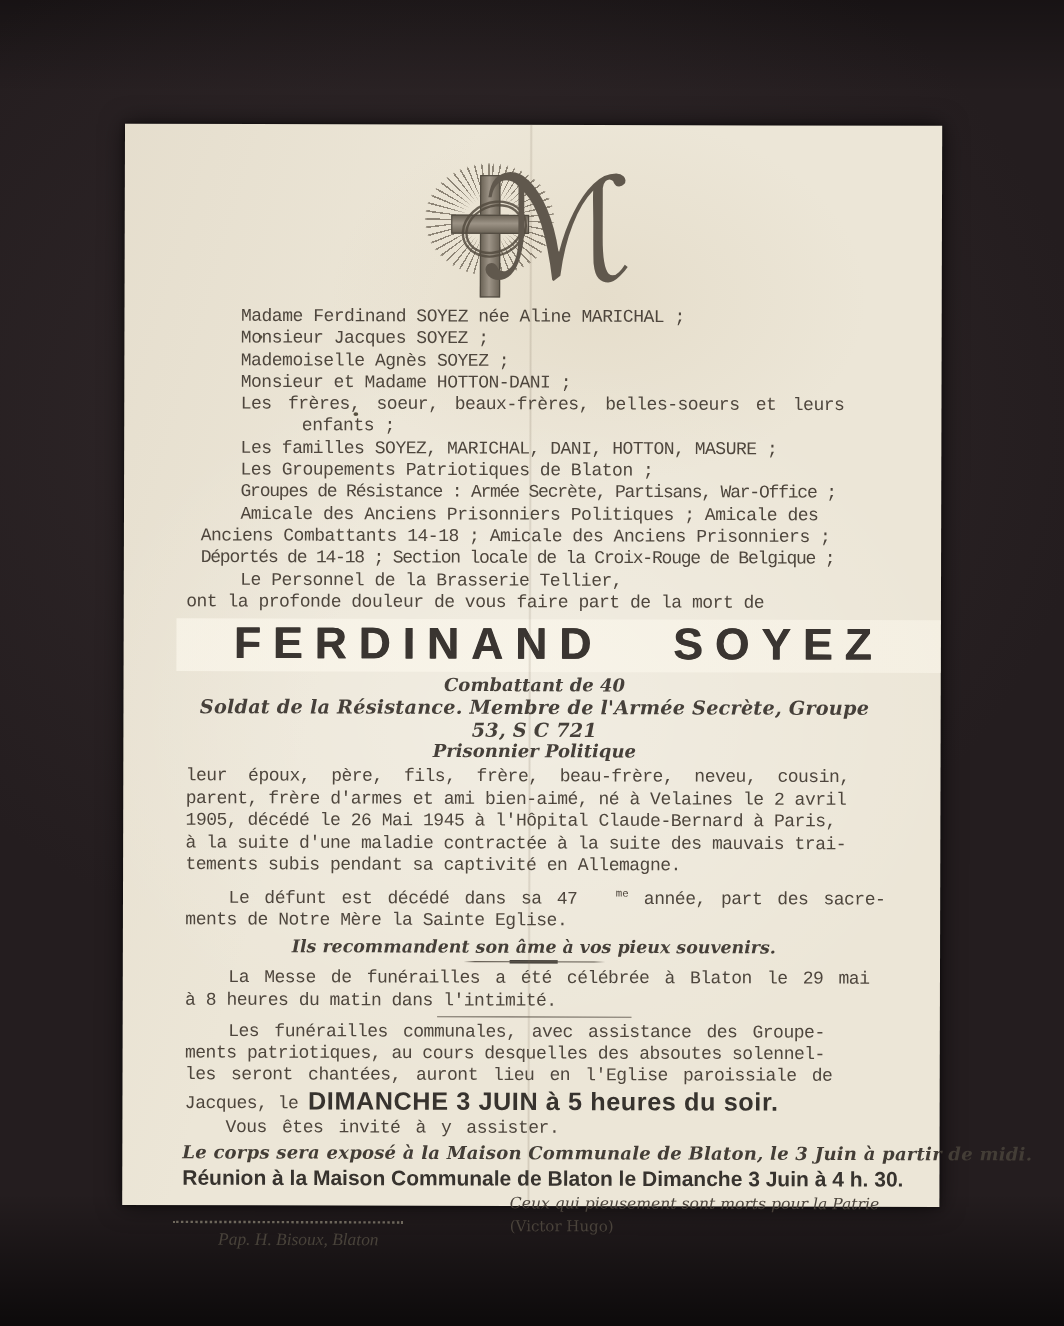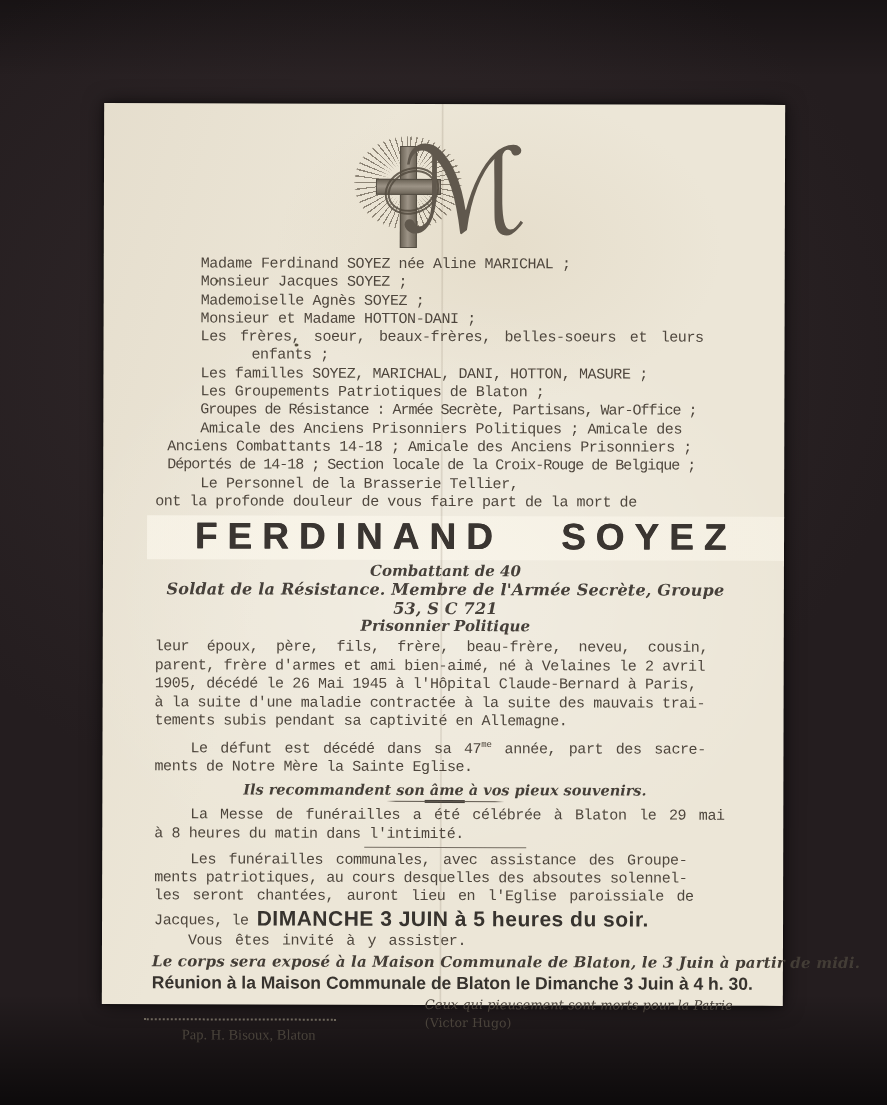--- a/index.html
+++ b/index.html
@@ -61,21 +61,21 @@
   .deceased-name{text-align:center;font-family:"Liberation Sans",sans-serif;
     font-weight:bold;font-size:37px;line-height:40px;color:#3a3531;
     letter-spacing:10px;word-spacing:38px;text-shadow:.5px 0 0 #3a3531;}
   .title-line{text-align:center;font-family:"DejaVu Serif",serif;font-style:italic;
     font-weight:bold;color:#46403a;}
   .title-1{font-size:15px;line-height:17px;margin-top:3px;}
   .title-2{font-size:16px;line-height:19px;letter-spacing:.2px;}
   .title-3{font-size:15px;line-height:17px;}
 
   .bio{margin-top:4px;}
-  sup.ord{font-size:9px;letter-spacing:0;vertical-align:6px;}
+  sup.ord{font-size:9px;letter-spacing:0;vertical-align:6px;margin-left:32px;}
 
   .recommend{margin-top:4px;text-align:center;font-family:"DejaVu Serif",serif;
     font-style:italic;font-weight:bold;font-size:14.5px;line-height:17px;color:#453f38;}
   .rule-sm{width:118px;margin:2px auto 0;height:3px;
     background:linear-gradient(to right, transparent 0, #5d564c 8%, #5d564c 92%, transparent),
                linear-gradient(to right, transparent 32%, #45403a 33%, #45403a 66%, transparent 67%);
     background-size:100% 1px, 100% 3px;background-position:0 1px, 0 0;background-repeat:no-repeat;}
   .rule-md{width:162px;margin:3px auto 0;border-top:1.5px solid rgba(78,70,60,.75);}
   .sect{margin-top:4px;}
 
@@ -85,21 +85,21 @@
   .lh-tall{line-height:23px;}
 
   .exposure{margin-top:2px;font-family:"DejaVu Serif",serif;font-style:italic;font-weight:bold;
     font-size:15px;line-height:18px;color:#433d36;white-space:nowrap;letter-spacing:.2px;margin-left:-2px;}
   .meeting{margin-top:2px;font-family:"Liberation Sans",sans-serif;font-weight:bold;
     font-size:17.5px;line-height:20px;color:#37332e;white-space:nowrap;margin-left:-2px;}
 
   .footer{display:flex;justify-content:space-between;margin-top:4px;}
   .printer-block{width:240px;margin-left:-10px;padding-top:22px;}
   .dotted-rule{width:192px;border-top:2px dotted #6e675c;}
-  .printer-name{margin:6px 0 0 38px;font-family:"Liberation Serif",serif;
+  .printer-name{margin:6px 0 0 38px;font-family:"Liberation Serif",serif;font-style:italic;
     font-size:14.5px;color:#48423a;}
   .quote-block{width:308px;font-family:"DejaVu Serif",serif;font-style:italic;
     font-size:13px;line-height:16.5px;color:#4a433b;padding-right:2px;}
   .attribution{text-align:left;font-style:normal;font-size:12.5px;margin-top:1px;}
 </style>
 </head>
 <body>
 
 <div class="backdrop">
   <div class="paper">

